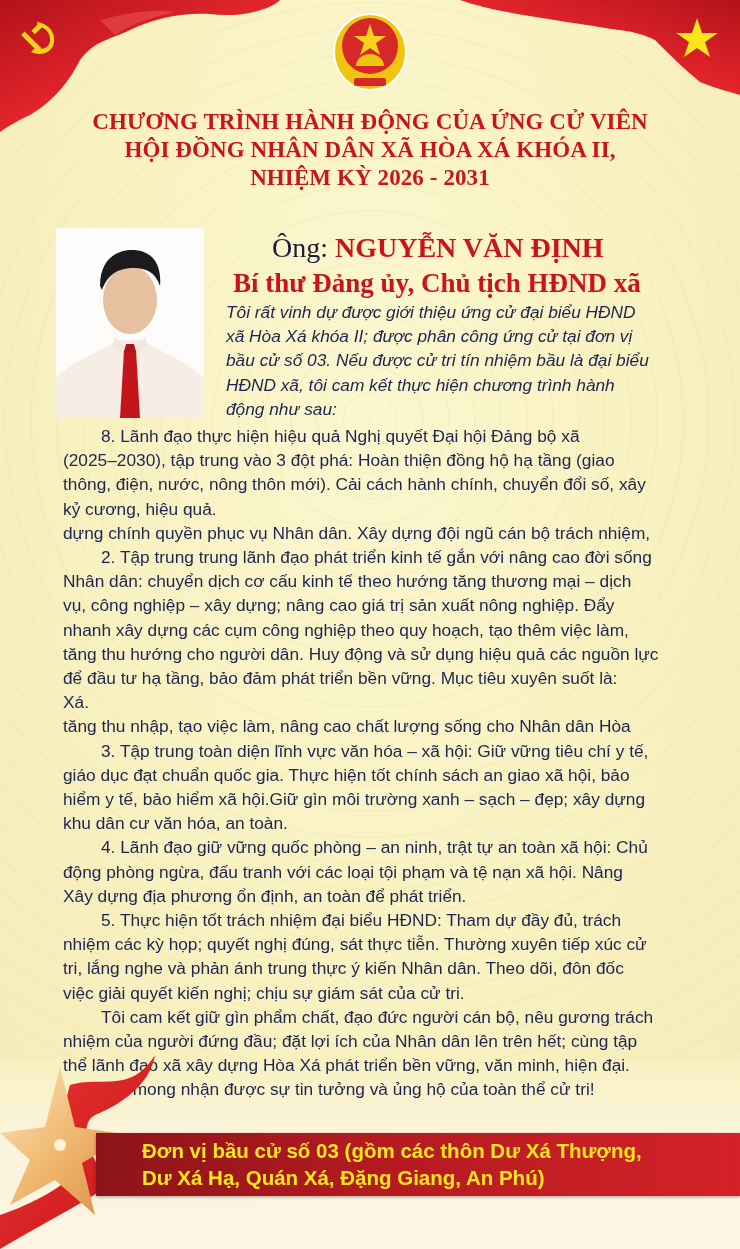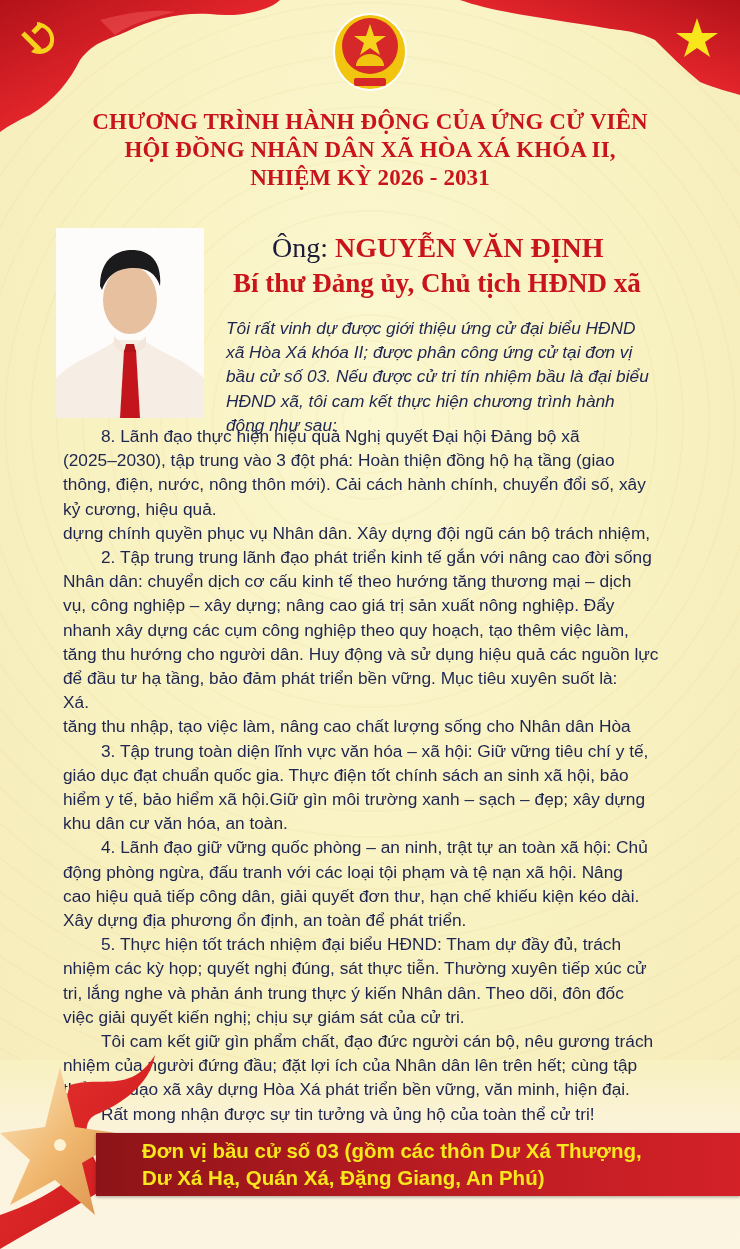--- a/index.html
+++ b/index.html
@@ -39,21 +39,21 @@
       font-size:28px; line-height:32px; white-space:nowrap;
     }
     .name-prefix { color:#1c1c3a; }
     .name { color:#c9141b; font-weight:bold; }
     .position {
       position:absolute; left:233px; top:267px; font-family:Liberation Serif, serif;
       font-weight:bold; color:#c9141b; font-size:27px; line-height:32px; white-space:nowrap;
     }
     .intro {
       position:absolute; left:226px; top:300px; width:470px;
-      font-style:italic; color:#1d2550; font-size:17.3px; line-height:24.2px;margin-top:16px;
+      font-style:italic; color:#1d2550; font-size:17.3px; line-height:24.2px;
     }
     .intro div { white-space:nowrap; }
     .body {
       position:absolute; left:63px; top:424px; width:640px;
       color:#1d2550; font-size:17.3px; line-height:24.2px;
     }
     .body div { white-space:nowrap; }
     .body .ind { padding-left:38px; }
 
     .banner {
@@ -149,26 +149,25 @@
     <div>dựng chính quyền phục vụ Nhân dân. Xây dựng đội ngũ cán bộ trách nhiệm,</div>
     <div class="ind">2. Tập trung trung lãnh đạo phát triển kinh tế gắn với nâng cao đời sống</div>
     <div>Nhân dân: chuyển dịch cơ cấu kinh tế theo hướng tăng thương mại – dịch</div>
     <div>vụ, công nghiệp – xây dựng; nâng cao giá trị sản xuất nông nghiệp. Đẩy</div>
     <div>nhanh xây dựng các cụm công nghiệp theo quy hoạch, tạo thêm việc làm,</div>
     <div>tăng thu hướng cho người dân. Huy động và sử dụng hiệu quả các nguồn lực</div>
     <div>để đầu tư hạ tầng, bảo đảm phát triển bền vững. Mục tiêu xuyên suốt là:</div>
     <div>Xá.</div>
     <div>tăng thu nhập, tạo việc làm, nâng cao chất lượng sống cho Nhân dân Hòa</div>
     <div class="ind">3. Tập trung  toàn diện lĩnh vực văn hóa – xã hội: Giữ vững tiêu chí y tế,</div>
-    <div>giáo dục đạt chuẩn quốc gia. Thực điện tốt chính sách an sinh xã hội, bảo</div>
+    <div>giáo dục đạt chuẩn quốc gia. Thực hiện tốt chính sách an giao xã hội, bảo</div>
     <div>hiểm y tế, bảo hiểm xã hội.Giữ gìn môi trường xanh – sạch – đẹp; xây dựng</div>
     <div>khu dân cư văn hóa, an toàn.</div>
     <div class="ind">4. Lãnh đạo giữ vững quốc phòng – an ninh, trật tự an toàn xã hội: Chủ</div>
     <div>động phòng ngừa, đấu tranh với các loại tội phạm và tệ nạn xã hội. Nâng</div>
-    <div>cao hiệu quả tiếp công dân, giải quyết đơn thư, hạn chế khiếu kiện kéo dài.</div>
     <div>Xây dựng địa phương ổn định, an toàn để phát triển.</div>
     <div class="ind">5. Thực hiện tốt trách nhiệm đại biểu HĐND: Tham dự đầy đủ, trách</div>
     <div>nhiệm các kỳ họp; quyết nghị đúng, sát thực tiễn. Thường xuyên tiếp xúc cử</div>
     <div>tri, lắng nghe và phản ánh trung thực ý kiến Nhân dân. Theo dõi, đôn đốc</div>
     <div>việc giải quyết kiến nghị; chịu sự giám sát của cử tri.</div>
     <div class="ind">Tôi cam kết giữ gìn phẩm chất, đạo đức người cán bộ, nêu gương trách</div>
     <div>nhiệm của người đứng đầu; đặt lợi ích của Nhân dân lên trên hết; cùng tập</div>
     <div>thể lãnh đạo xã xây dựng Hòa Xá phát triển bền vững, văn minh, hiện đại.</div>
     <div class="ind">Rất mong nhận được sự tin tưởng và ủng hộ của toàn thể cử tri!</div>
   </div>

